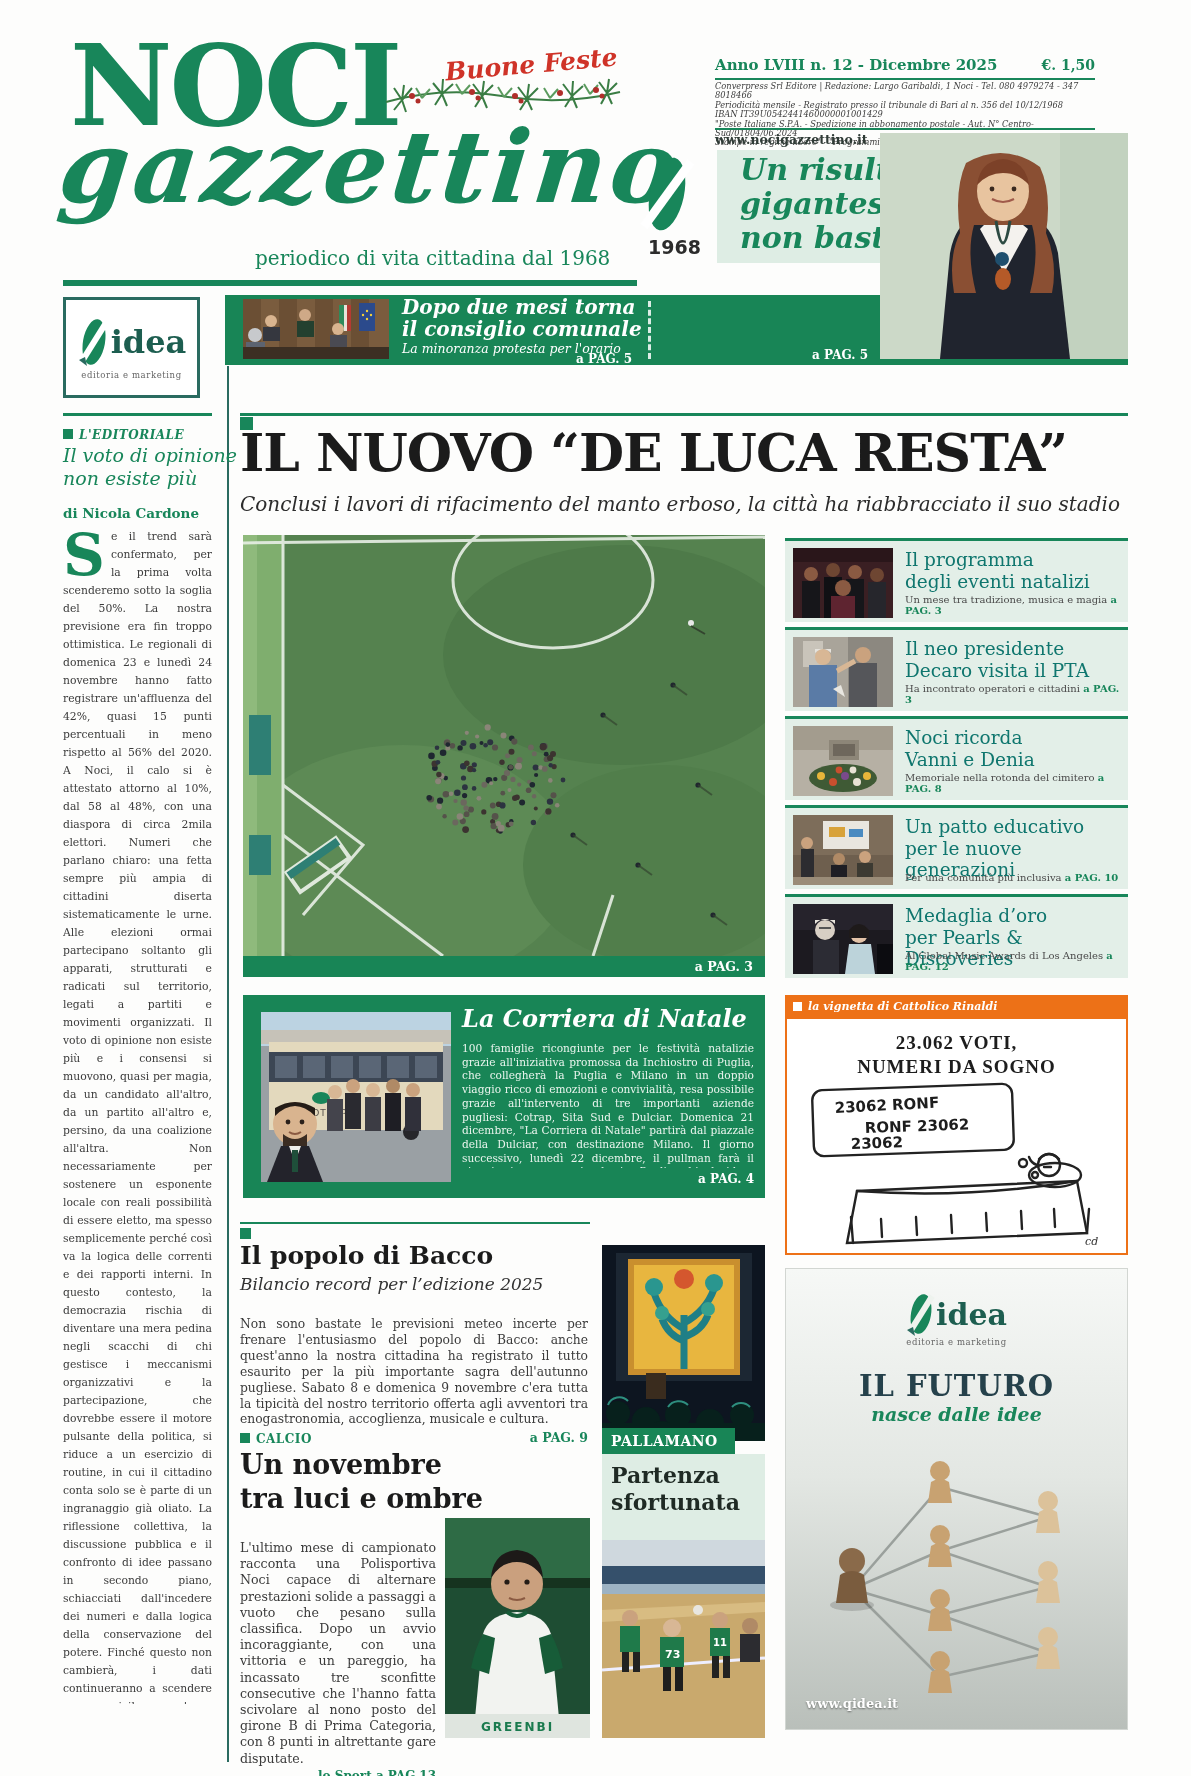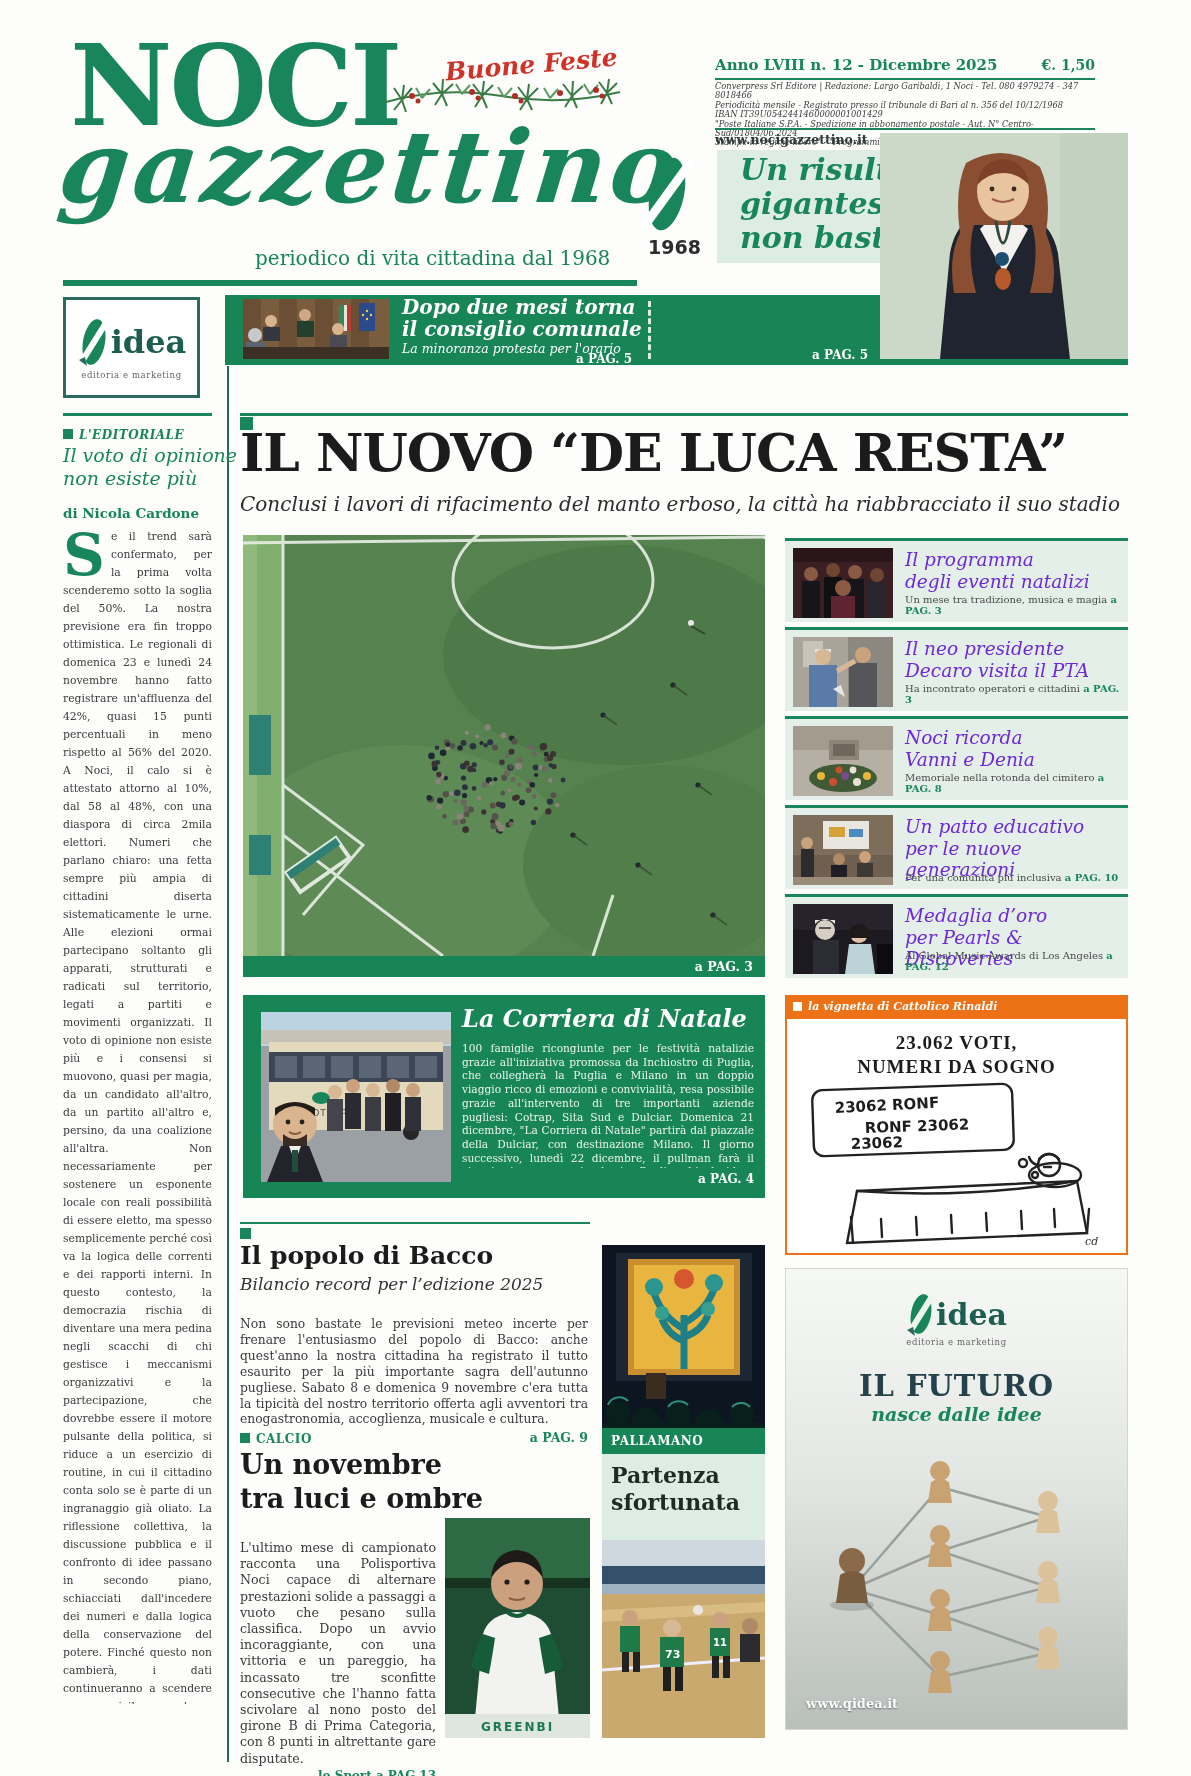--- a/index.html
+++ b/index.html
@@ -11,21 +11,21 @@
   html,body{background:#888}
   .page{position:relative;width:1191px;height:1776px;background:#fdfdfc;margin:0 auto;
     font-family:"DejaVu Serif","Liberation Serif",serif;overflow:hidden}
   .abs{position:absolute}
   .prelines{white-space:pre-line}
   .just{text-align:justify}
   .pageref{color:var(--green);font-weight:bold}
   .wref{color:#fff;font-weight:bold}
   .rule{background:var(--green)}
   svg{display:block}
-  .cardtitle{font-style:italic;color:#6d28d9;line-height:21.5px;font-size:18.5px}
+  .cardtitle{color:#0f766e;line-height:21.5px;font-size:18.5px}
   .cardcap{font-size:10px;color:#4a4a4a;position:absolute;left:120px;right:8px;bottom:6px}
   .kicker{color:var(--green);font-weight:bold;font-size:12px;letter-spacing:.5px}
   .sq{display:inline-block;width:10px;height:10px;background:var(--green);margin-right:6px}
 </style>
 </head>
 <body>
 
 <div class="page">
 
   <div class="abs" style="left:70px;top:30px;font-size:112px;font-weight:bold;letter-spacing:-3px;color:var(--green);line-height:112px">NOCI</div>
@@ -559,21 +559,21 @@
       <circle cx="82" cy="64" r="2.6" fill="#241c16"></circle>
     <path d="M64 80 Q72 84 80 80" stroke="#8a5a42" stroke-width="2" fill="none"></path>
     <path d="M30 200 L38 116 Q44 96 72 94 Q100 96 106 116 L114 200 Z" fill="#f2f3f0"></path>
     <path d="M38 116 Q30 130 26 150 L44 156 Q48 134 50 120 Z" fill="#175c38"></path>
     <path d="M106 116 Q114 130 118 150 L100 156 Q96 134 94 120 Z" fill="#175c38"></path>
     <path d="M62 94 Q72 102 82 94" stroke="#175c38" stroke-width="4" fill="none"></path>
     <rect x="0" y="196" width="145" height="24" fill="#dfe5df"></rect>
     <text x="36" y="213" font-size="12" font-weight="bold" fill="#1a7a4e" font-family="DejaVu Sans, sans-serif" letter-spacing="2">GREENBI</text>
   </svg>
 
-  <div class="abs" style="left:602px;top:1428px;width:163px;height:26px;background:var(--band);color:#fff;font-size:12px;font-weight:bold;line-height:26px;padding-left:9px;letter-spacing:.5px">PALLAMANO</div>
+  <div class="abs" style="left:602px;top:1428px;width:133px;height:26px;background:var(--band);color:#fff;font-size:14px;font-weight:bold;line-height:26px;padding-left:9px;letter-spacing:.5px">PALLAMANO</div>
   <div class="abs" style="left:602px;top:1454px;width:163px;height:86px;background:var(--mint)">
     <div class="prelines" style="padding:8px 0 0 9px;font-size:22px;font-weight:bold;color:#1f2a24;line-height:27px">Partenza
 sfortunata</div>
   </div>
   <svg class="abs" style="left:602px;top:1540px" width="163" height="198" viewBox="0 0 163 198">
     <rect width="163" height="198" fill="#c9a96d"></rect>
     <rect y="0" width="163" height="26" fill="#cfd8de"></rect>
     <rect y="26" width="163" height="18" fill="#35506b"></rect>
     <rect y="44" width="163" height="10" fill="#9db3c4"></rect>
     <path d="M0 70 L163 62 L163 72 L0 82 Z" fill="#d8bc82"></path>

